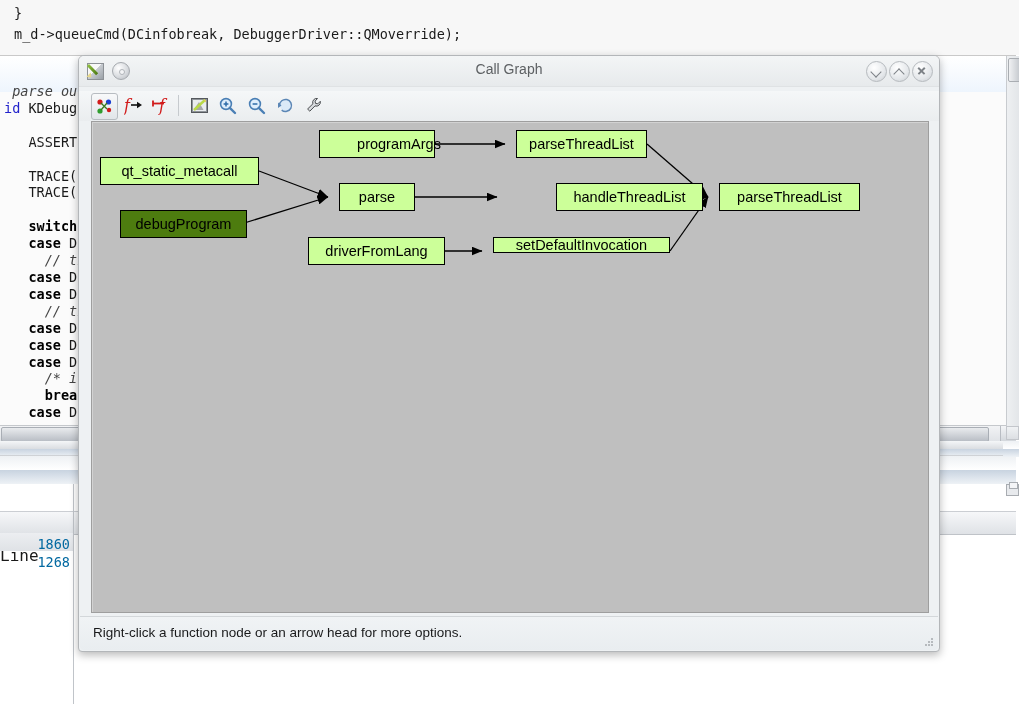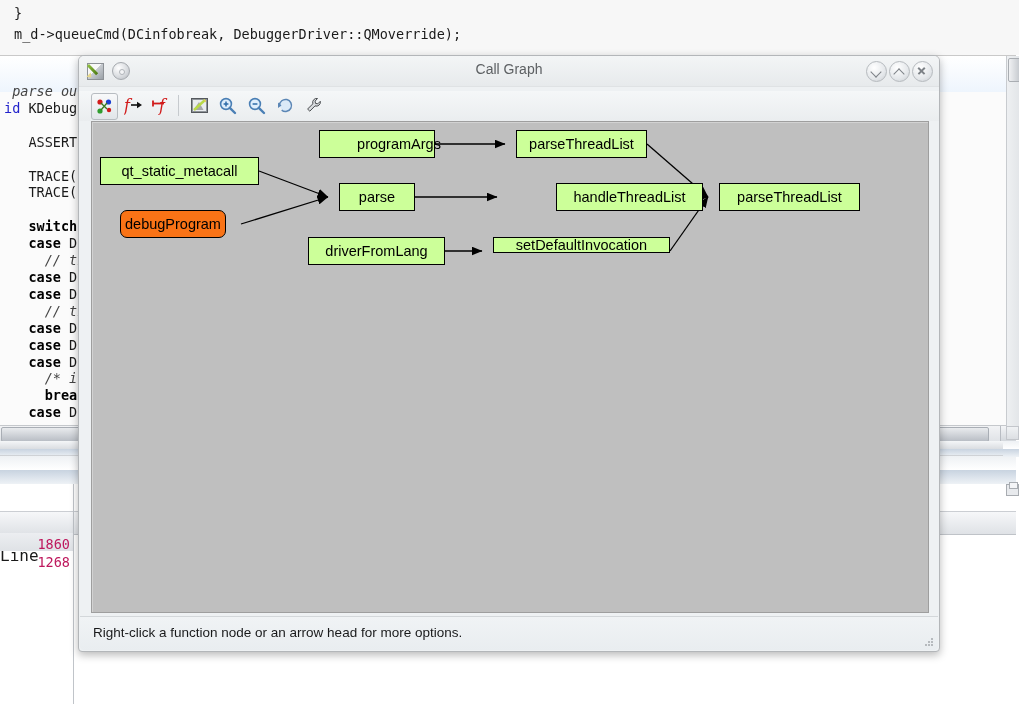--- a/index.html
+++ b/index.html
@@ -86,21 +86,21 @@
   .th-line{
     position:absolute;left:0;top:2px;
     font-size:16px;color:#1a1a1a;
     font-family:"DejaVu Sans Mono","Liberation Mono",monospace;
     margin-top:32px;
   }
   .th-sep{position:absolute;top:0;width:1px;height:21px;background:#c0c4c9;}
   .rowcell{
     position:absolute;width:70px;text-align:right;
     font-family:"DejaVu Sans Mono","Liberation Mono",monospace;
-    font-size:13.5px;color:#be185d;
+    font-size:13.5px;color:#0369a1;
   }
   .rowsel{
     position:absolute;left:0;top:77px;width:74px;height:18px;
     background:linear-gradient(to bottom,#eceef1,#dfe2e6);
   }
 
   
   .vscroll-right{
     position:absolute;left:1006px;top:56px;width:13px;height:370px;
     background:linear-gradient(to right,#eef0f2,#e2e5e8);
@@ -408,21 +408,21 @@
           <path d="M353,129 L390,129" marker-end="url(#ah)"></path>
         </g>
     </svg>
     <div id="node-layer">
         <div class="node" style="left: 227px; top: 8px; width: 116px; height: 28px; background: rgb(204, 255, 153); padding-left: 44px;">programArgs</div>
         <div class="node" style="left: 424px; top: 8px; width: 131px; height: 28px; background: rgb(204, 255, 153);">parseThreadList</div>
         <div class="node" style="left: 8px; top: 35px; width: 159px; height: 28px; background: rgb(204, 255, 153);">qt_static_metacall</div>
         <div class="node" style="left: 247px; top: 61px; width: 76px; height: 28px; background: rgb(204, 255, 153);">parse</div>
         <div class="node" style="left: 416px; top: 61px; width: 147px; height: 28px; background: rgb(204, 255, 153); margin-left: 48px;">handleThreadList</div>
         <div class="node" style="left: 627px; top: 61px; width: 141px; height: 28px; background: rgb(204, 255, 153);">parseThreadList</div>
-        <div class="node" style="left: 28px; top: 88px; width: 106px; height: 28px; background: #f97316; border-radius: 7px;">debugProgram</div>
+        <div class="node" style="left: 28px; top: 88px; width: 127px; height: 28px; background: #4d7c0f;">debugProgram</div>
         <div class="node" style="left: 216px; top: 115px; width: 137px; height: 28px; background: rgb(204, 255, 153);">driverFromLang</div>
         <div class="node" style="left: 401px; top: 115px; width: 177px; height: 16px; background: rgb(204, 255, 153);">setDefaultInvocation</div>
       </div>
   </div>
 
   <div class="statusbar">
     <div class="status-text">Right-click a function node or an arrow head for more options.</div>
     <div class="grip">
       <i style="left:6px;top:0"></i>
         <i style="left:3px;top:3px"></i>

